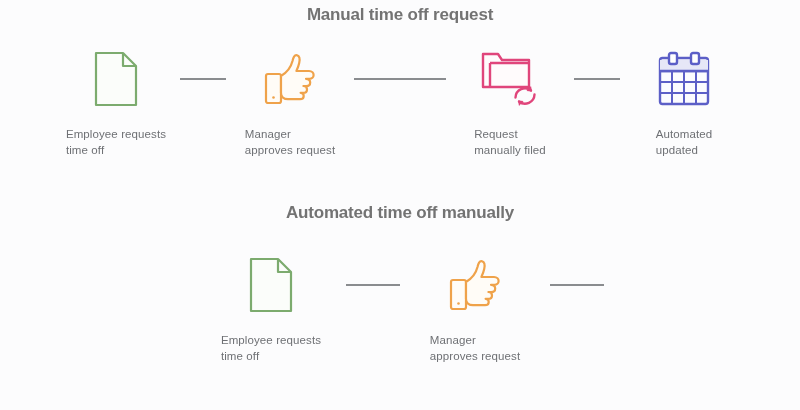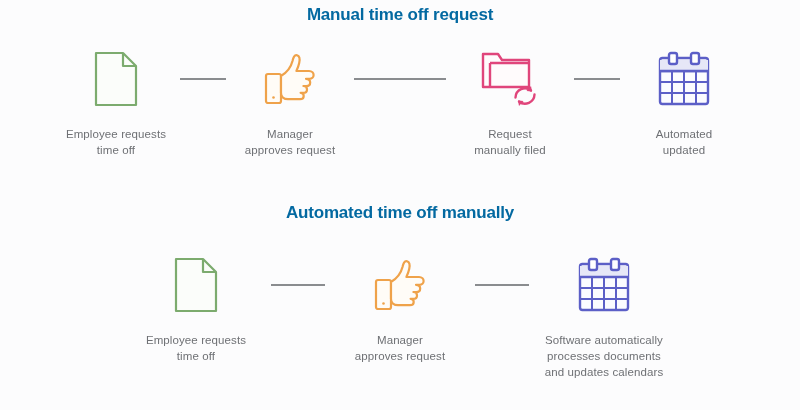--- a/index.html
+++ b/index.html
@@ -34,21 +34,21 @@
   }
   .section-automated {
     padding-top: 6px;
     height: 214px;
   }
 
   .section-title {
     text-align: center;
     font-size: 17px;
     font-weight: bold;
-    color: #0369a1;
+    color: #737373;
     letter-spacing: -0.2px;
     margin: 0;
     padding: 0;
     line-height: 22px;
   }
 
   
   .flow {
     display: flex;
     align-items: flex-start;
@@ -77,21 +77,21 @@
   .step-icon {
     height: 62px;
     width: 62px;
     display: flex;
     align-items: center;
     justify-content: center;
   }
 
   .step-label {
     margin-top: 16px;
-    text-align: center;
+    text-align: left;
     font-size: 11.5px;
     line-height: 16px;
     color: #6e7074;
     letter-spacing: 0.1px;
     white-space: pre-line;
   }
 
   
   .connector {
     flex: 0 0 auto;
@@ -219,33 +219,17 @@
                      H36.6 C38.5 40.8 39.7 42.2 39.7 43.9 C39.7 45.8 38.2 47.2 36 47.2
                      H24 C20 47.2 17 45 17 41 Z" stroke="#efa24a" stroke-width="2.2" fill="#fffcf7" stroke-linejoin="round"></path>
           </svg>
         </div>
         <div class="step-label">Manager
 approves request</div>
       </div>
 
       <div class="connector"></div>
 
-      <div class="step">
-        <div class="step-icon">
-          <svg width="54" height="56" viewBox="0 0 54 56" fill="none">
-            <rect x="3" y="7" width="48" height="46" rx="2.5" stroke="#5c5fc7" stroke-width="2.4" fill="#fbfbff"></rect>
-            <rect x="3" y="9" width="48" height="11" fill="#e6e7f7"></rect>
-            <path d="M3 20 H51" stroke="#5c5fc7" stroke-width="2.4"></path>
-            <rect x="12" y="2" width="8" height="11" rx="2" stroke="#5c5fc7" stroke-width="2.4" fill="#ffffff"></rect>
-            <rect x="34" y="2" width="8" height="11" rx="2" stroke="#5c5fc7" stroke-width="2.4" fill="#ffffff"></rect>
-            <path d="M15 20 V53 M27 20 V53 M39 20 V53" stroke="#5c5fc7" stroke-width="2"></path>
-            <path d="M3 31 H51 M3 42 H51" stroke="#5c5fc7" stroke-width="2"></path>
-          </svg>
-        </div>
-        <div class="step-label">Software automatically
-processes documents
-and updates calendars</div>
-      </div>
 
     </div>
   </div>
 
 </div>
 
 </body></html>

